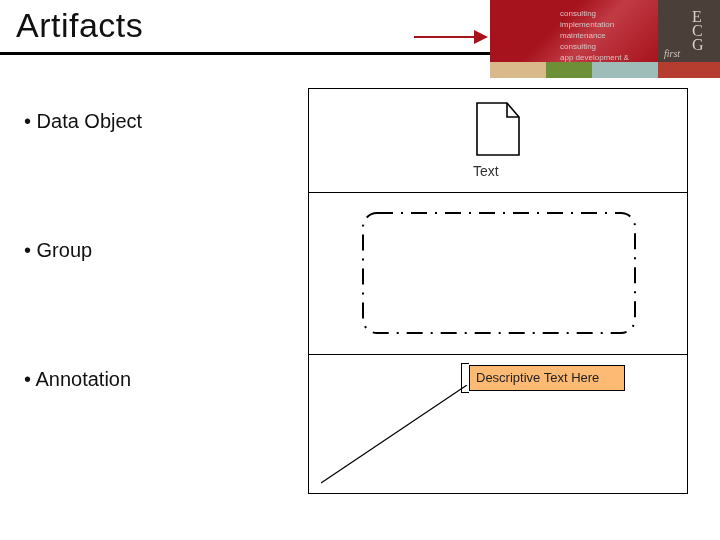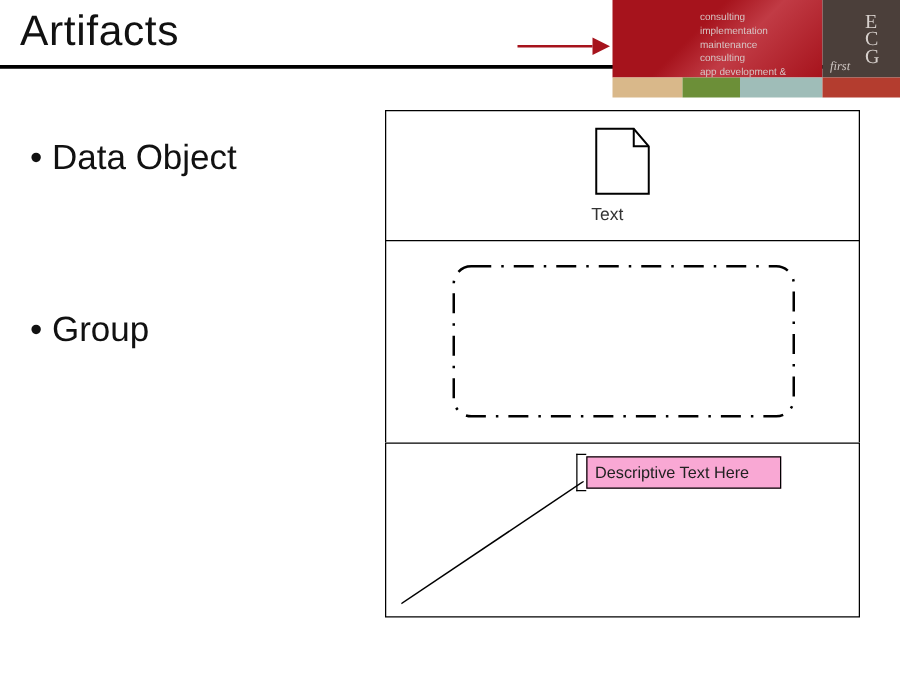--- a/index.html
+++ b/index.html
@@ -22,40 +22,40 @@
   .bs4 { width: 62px; background: #b43d2f; }
   .logo { position: absolute; top: 8px; right: 6px; width: 50px; height: 46px; color: #d7d0cc; font-family: Georgia, serif; font-size: 12px; line-height: 12px; }
   .logo .f { position: absolute; left: 0; top: 16px; font-style: italic; font-size: 10px; color: #cfc7c3; margin-top: 24px; }
   .arrow { position: absolute; top: 30px; right: 232px; width: 74px; height: 14px; }
   .arrow::before { content: ""; position: absolute; top: 6px; left: 0; width: 60px; height: 2px; background: #a6131c; }
   .arrow::after { content: ""; position: absolute; top: 0; right: 0; width: 0; height: 0; border-left: 14px solid #a6131c; border-top: 7px solid transparent; border-bottom: 7px solid transparent; }
   .servicetext { position: absolute; top: 8px; right: 70px; width: 90px; color: #d7c4c4; font-size: 8px; line-height: 11px; text-align: left; margin-left: 48px; }
 
   
   .bullets { position: absolute; left: 24px; top: 110px; width: 270px; }
-  .bullets li { list-style: none; font-size: 28px; color: #111; margin-bottom: 106px; }
+  .bullets li { list-style: none; font-size: 20px; color: #111; margin-bottom: 106px; }
   .bullets li::before { content: "• "; }
 
   
   .diagram { position: absolute; left: 308px; top: 88px; width: 380px; height: 410px; }
   .row { border: 1px solid #000; border-bottom: none; background: #fff; position: relative; }
   .row:last-child { border-bottom: 1px solid #000; }
   .row1 { height: 104px; }
   .row2 { height: 162px; }
   .row3 { height: 140px; }
 
   
   .doc-icon { position: absolute; left: 164px; top: 10px; }
   .doc-label { position: absolute; left: 164px; top: 74px; font-size: 14px; color: #333; }
 
   
   .group-box { position: absolute; left: 48px; top: 14px; width: 284px; height: 132px; }
 
   
-  .anno-box { position: absolute; left: 160px; top: 10px; width: 156px; height: 26px; border: 1px solid #000; background: #f9a8d4; padding: 4px 6px; font-size: 13px; color: #222; }
+  .anno-box { position: absolute; left: 160px; top: 10px; width: 156px; height: 26px; border: 1px solid #000; background: #fdba74; padding: 4px 6px; font-size: 13px; color: #222; }
   .anno-bracket { position: absolute; left: 152px; top: 8px; width: 8px; height: 30px; border-left: 1px solid #000; border-top: 1px solid #000; border-bottom: 1px solid #000; }
   .anno-line { position: absolute; left: 12px; top: 30px; width: 148px; height: 100px; }
 </style>
 </head>
 <body>
 
 <div class="slide">
 
   <div class="title">Artifacts</div>
   <div class="title-underline"></div>
@@ -84,20 +84,21 @@
       <div class="bs2"></div>
       <div class="bs3"></div>
       <div class="bs4"></div>
     </div>
     <div class="arrow"></div>
   </div>
 
   <ul class="bullets">
     <li>Data Object</li>
     <li>Group</li>
+    <li>Annotation</li>
   </ul>
 
   <div class="diagram">
 
     <div class="row row1">
       <svg class="doc-icon" width="50" height="60">
         <path d="M4 4 L34 4 L46 18 L46 56 L4 56 Z" fill="none" stroke="#000" stroke-width="1.6"></path>
         <path d="M34 4 L34 18 L46 18" fill="none" stroke="#000" stroke-width="1.6"></path>
       </svg>
       <div class="doc-label">Text</div>

